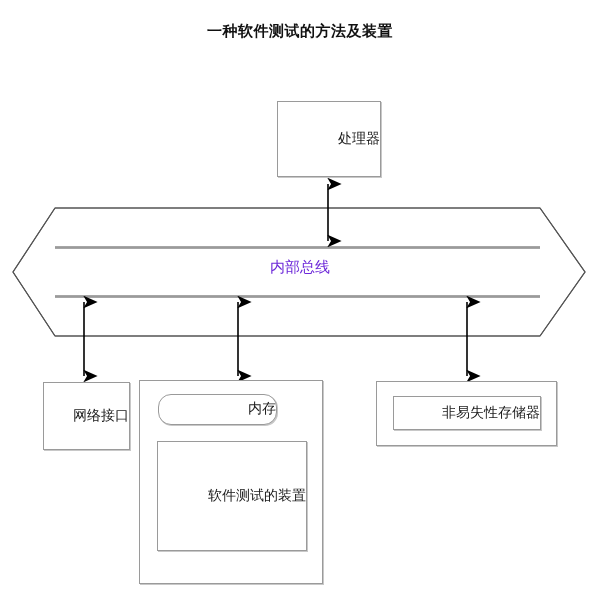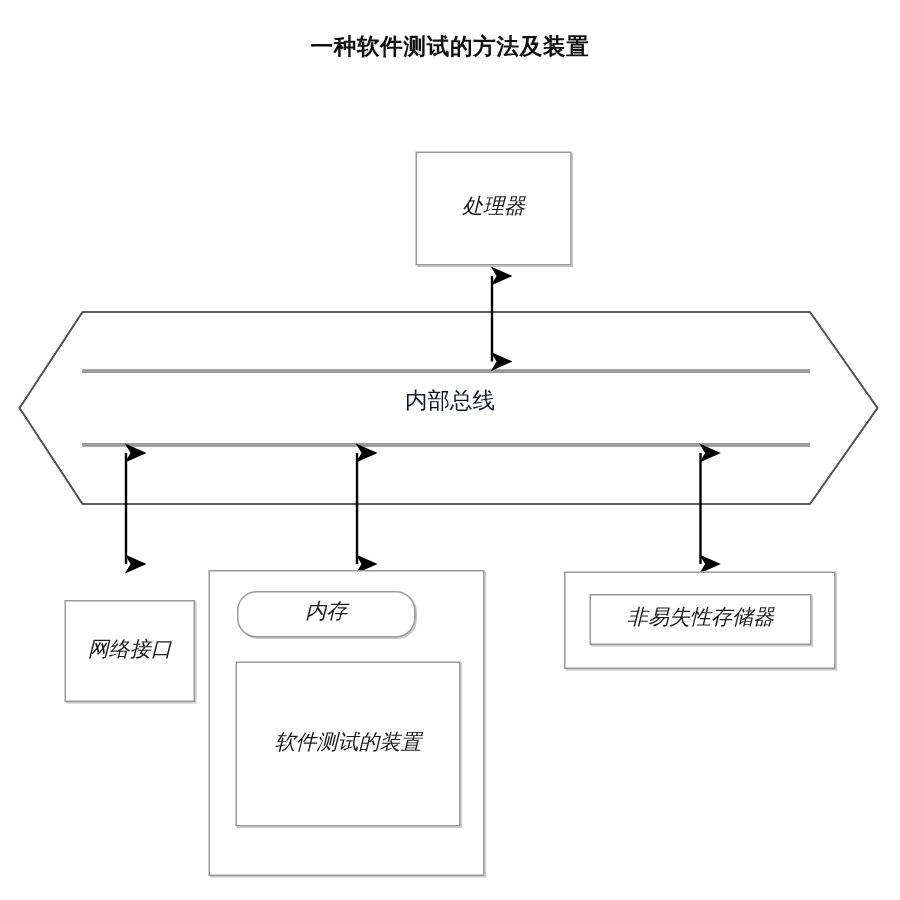--- a/index.html
+++ b/index.html
@@ -33,22 +33,21 @@
     letter-spacing: 0.5px;
     color: #111111;
   }
   .box {
     position: absolute;
     box-sizing: border-box;
     background: #ffffff;
     border: 1px solid #9a9a9a;
     display: flex;
     align-items: center;
-    justify-content: center;
-    font-style: italic;
+    justify-content: flex-end;
   }
   .box-label {
     font-size: 14px;
     color: #1a1a1a;
     line-height: 1.2;
     white-space: nowrap;
   }
   .box-shadow {
     box-shadow: 1px 1px 0 0 #c8c8c8;
   }
@@ -56,21 +55,20 @@
     left: 277px;
     top: 101px;
     width: 104px;
     height: 76px;
   }
   #network-interface-box {
     left: 43px;
     top: 382px;
     width: 87px;
     height: 68px;
-    margin-top: 18px;
   }
   #memory-container-box {
     left: 139px;
     top: 380px;
     width: 184px;
     height: 204px;
     display: block;
   }
   #memory-box {
     left: 158px;
@@ -98,21 +96,21 @@
     width: 148px;
     height: 34px;
   }
   .bus-label {
     position: absolute;
     left: 0;
     top: 258px;
     width: 600px;
     text-align: center;
     font-size: 15px;
-    color: #0f172a;
+    color: #6d28d9;
     pointer-events: none;
   }
   svg.layer {
     position: absolute;
     left: 0;
     top: 0;
     width: 600px;
     height: 600px;
     overflow: visible;
   }

